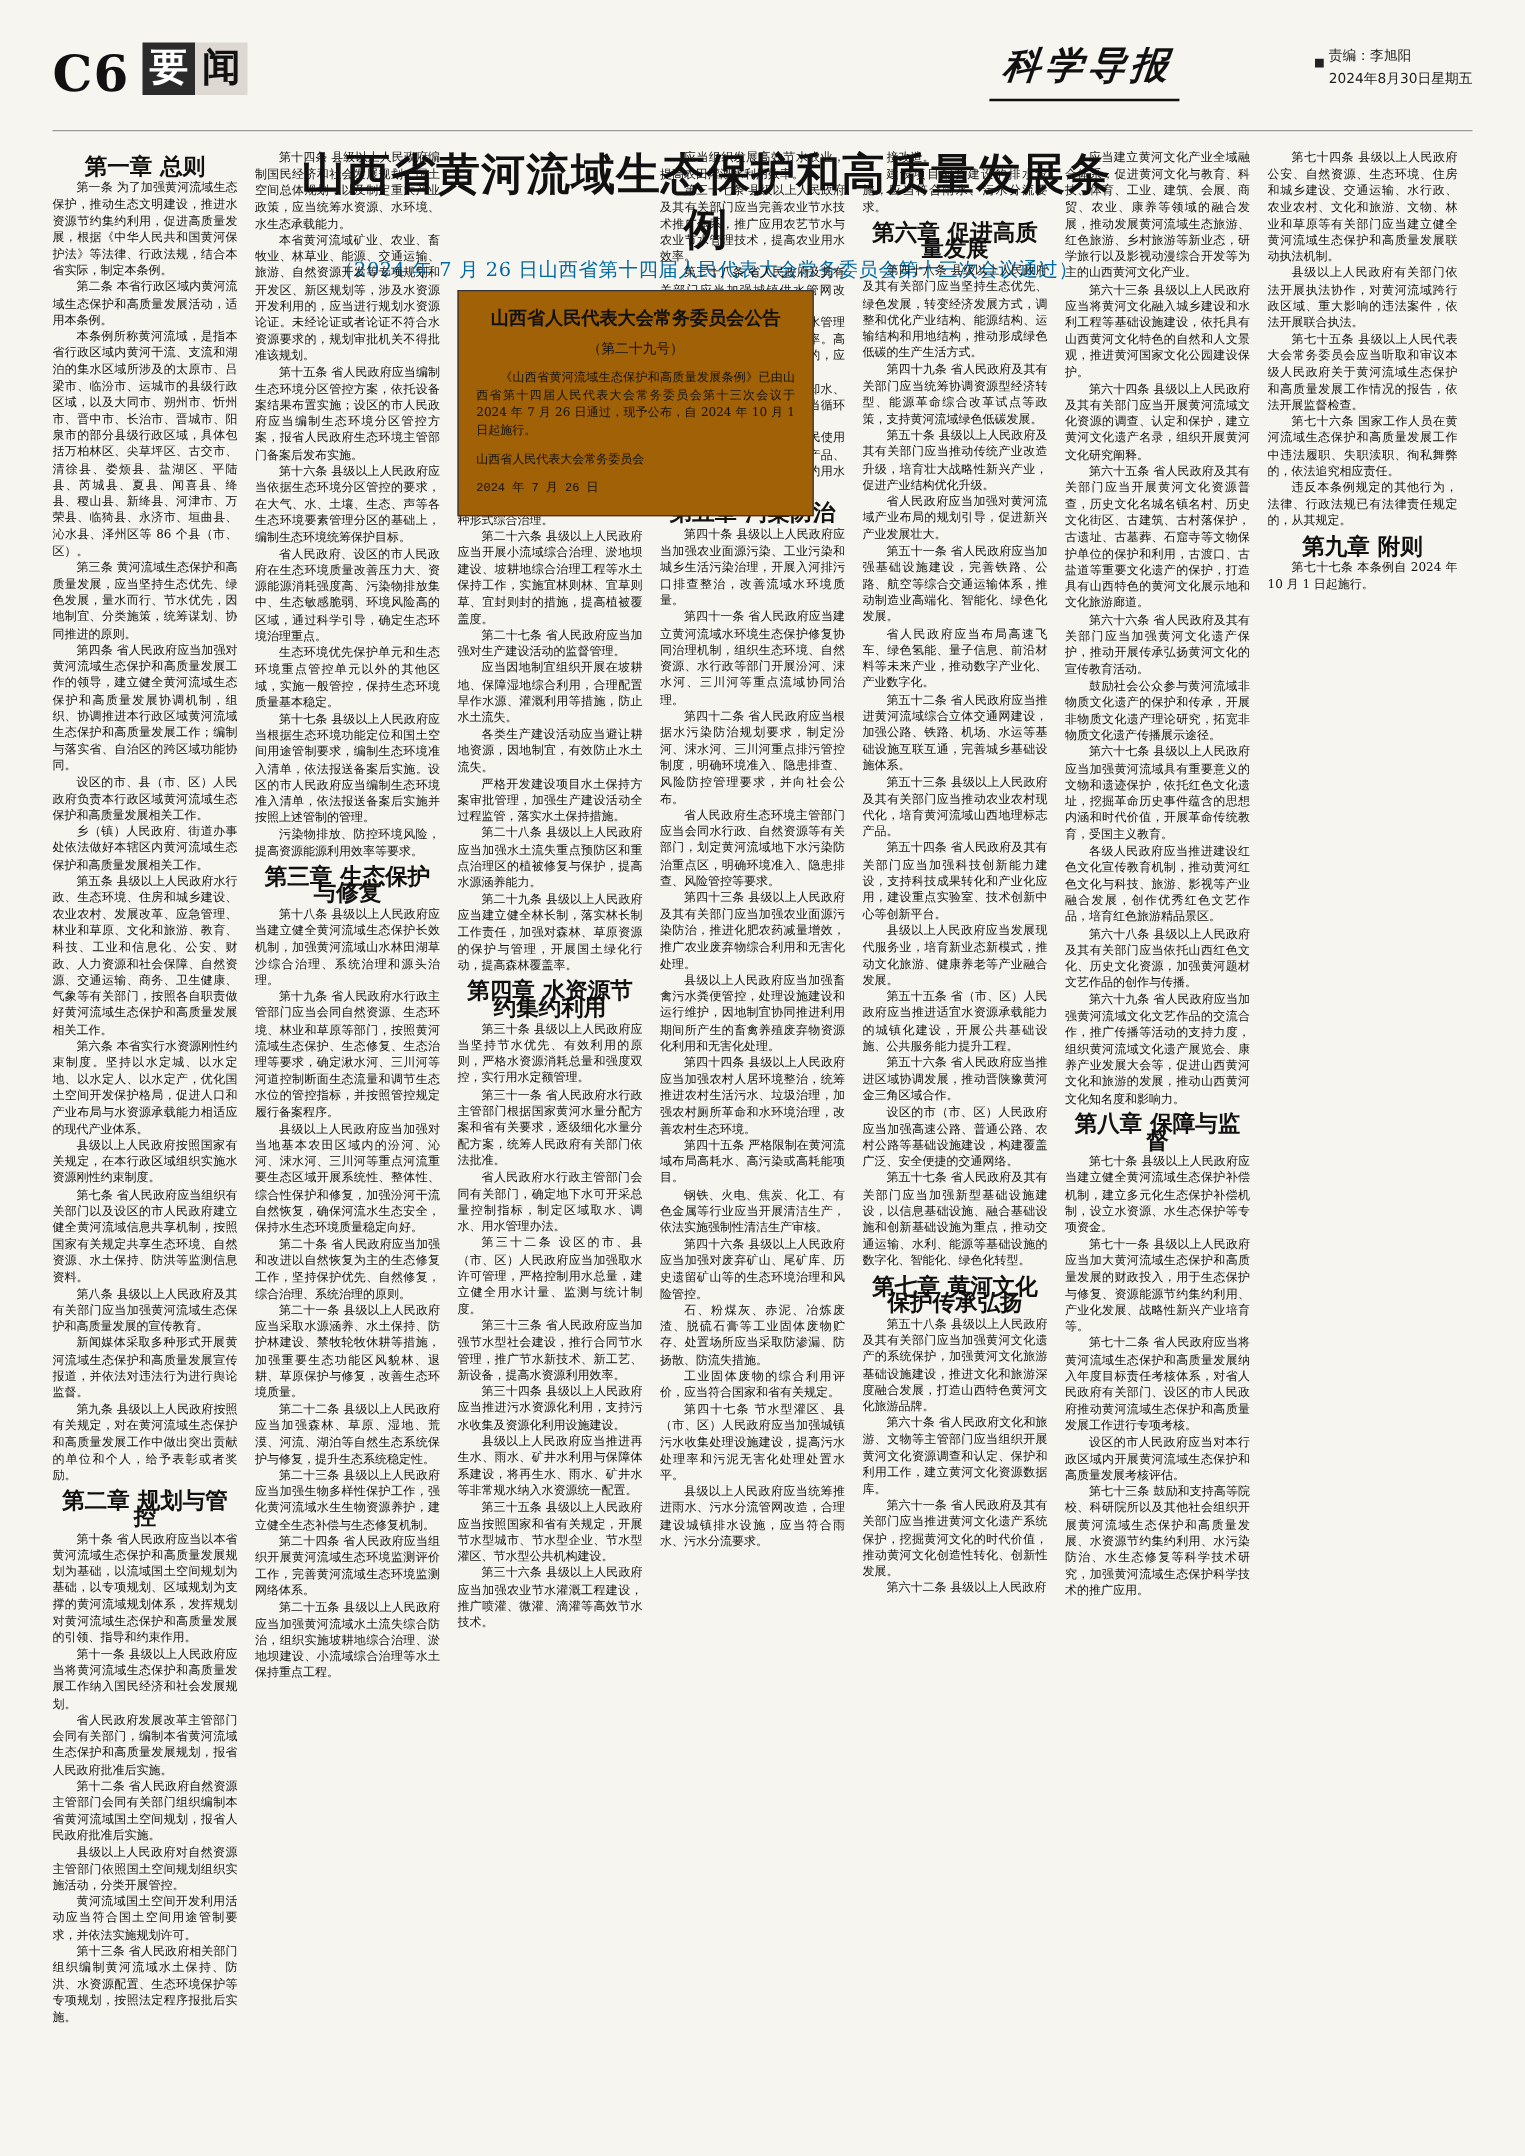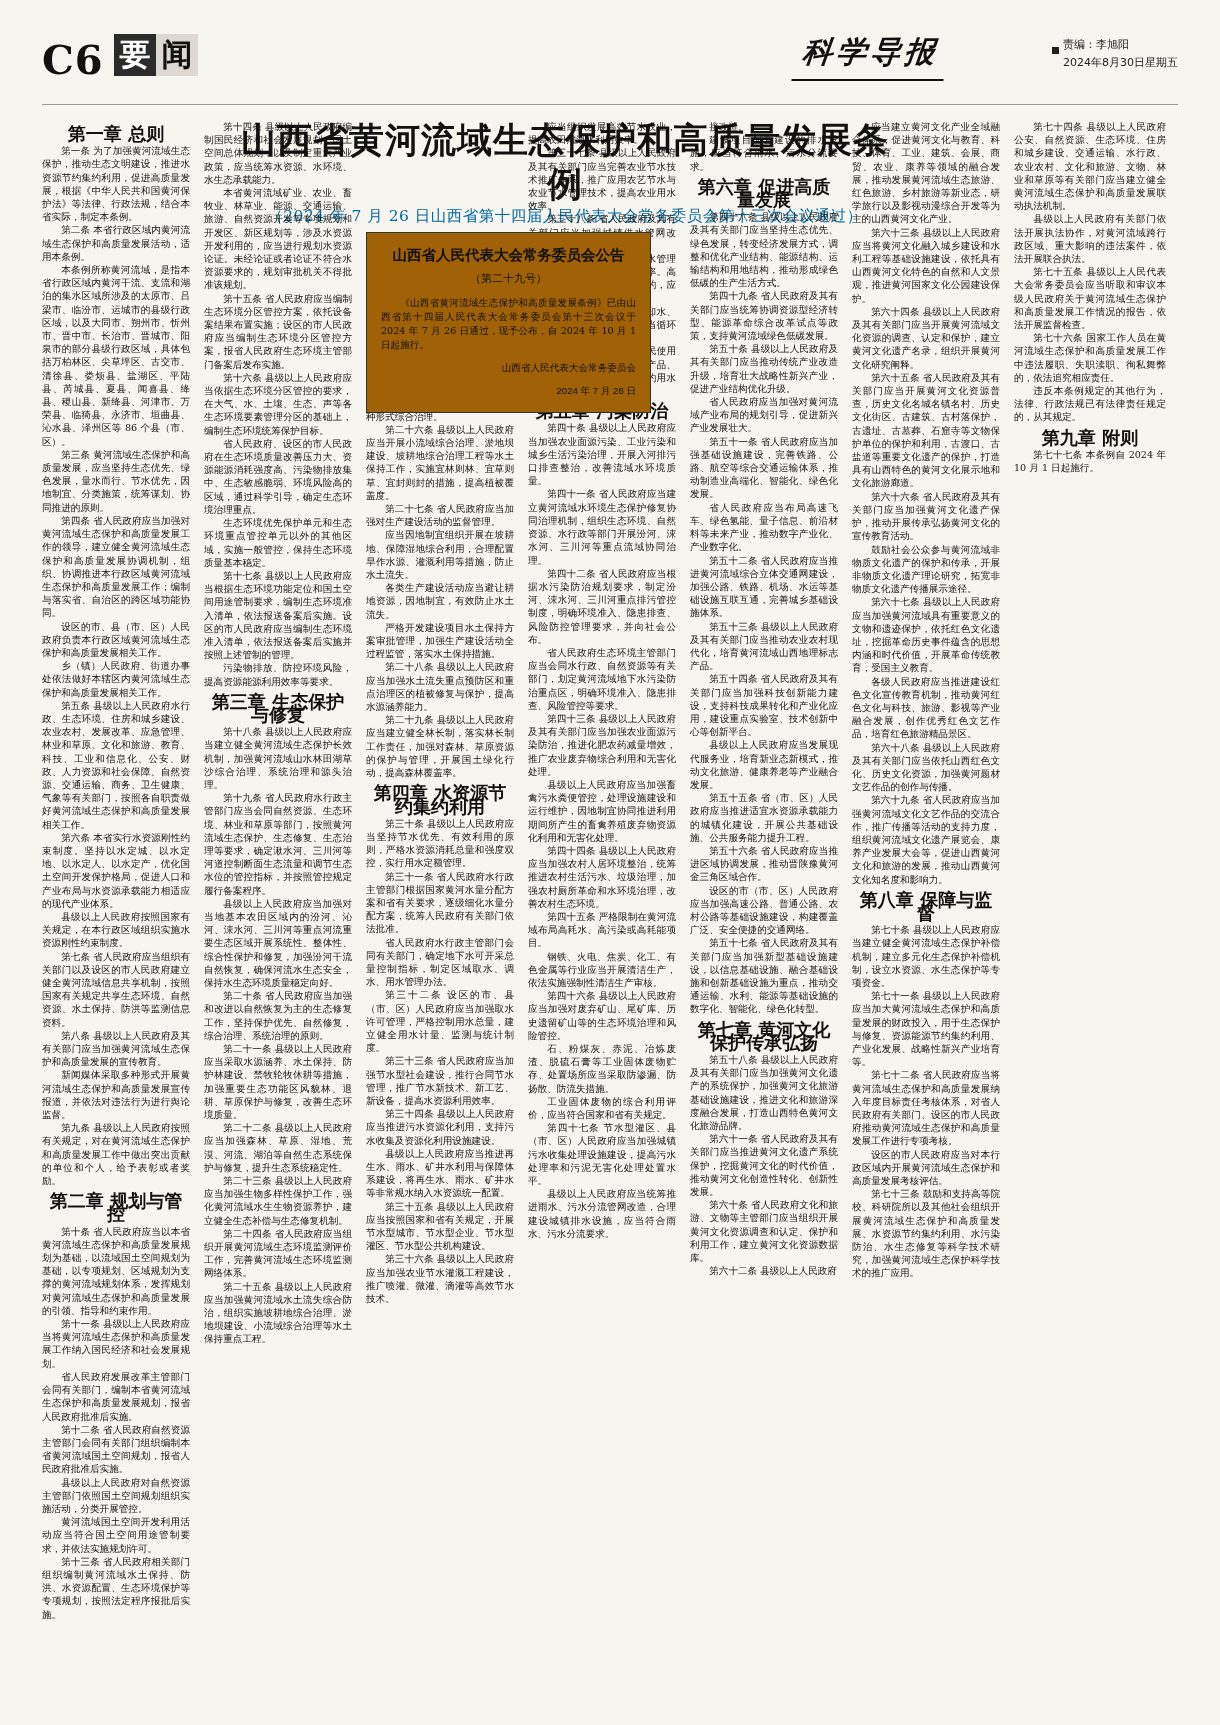--- a/index.html
+++ b/index.html
@@ -116,22 +116,22 @@
   }
   .announce .a-no{
     text-align:center;font-size:11px;margin-top:6px;
     font-family:"DejaVu Serif","Liberation Serif",serif;
   }
   .announce .a-body{
     margin-top:10px;font-size:9.6px;line-height:14px;text-indent:2em;
     font-family:"DejaVu Serif","Liberation Serif",serif;text-align:justify;
   }
   .announce .a-sign{
-    margin-top:9px;font-size:9.6px;line-height:14px;text-align:right;
-    font-family:Liberation Sans, sans-serif;
+    margin-top:9px;font-size:9.6px;line-height:14px;
+    font-family:Liberation Mono, monospace;
   }
 </style>
 </head>
 <body>
 
 <div class="page">
 
   <div class="masthead">
     <div class="page-no">C6</div>
     <div class="section-badge">
@@ -259,22 +259,22 @@
         <p>第五十二条 省人民政府应当推进黄河流域综合立体交通网建设，加强公路、铁路、机场、水运等基础设施互联互通，完善城乡基础设施体系。</p>
         <p>第五十三条 县级以上人民政府及其有关部门应当推动农业农村现代化，培育黄河流域山西地理标志产品。</p>
         <p>第五十四条 省人民政府及其有关部门应当加强科技创新能力建设，支持科技成果转化和产业化应用，建设重点实验室、技术创新中心等创新平台。</p>
         <p>县级以上人民政府应当发展现代服务业，培育新业态新模式，推动文化旅游、健康养老等产业融合发展。</p>
         <p>第五十五条 省（市、区）人民政府应当推进适宜水资源承载能力的城镇化建设，开展公共基础设施、公共服务能力提升工程。</p>
         <p>第五十六条 省人民政府应当推进区域协调发展，推动晋陕豫黄河金三角区域合作。</p>
         <p>设区的市（市、区）人民政府应当加强高速公路、普通公路、农村公路等基础设施建设，构建覆盖广泛、安全便捷的交通网络。</p>
         <p>第五十七条 省人民政府及其有关部门应当加强新型基础设施建设，以信息基础设施、融合基础设施和创新基础设施为重点，推动交通运输、水利、能源等基础设施的数字化、智能化、绿色化转型。</p>
         <h3>第七章 黄河文化保护传承弘扬</h3>
         <p>第五十八条 县级以上人民政府及其有关部门应当加强黄河文化遗产的系统保护，加强黄河文化旅游基础设施建设，推进文化和旅游深度融合发展，打造山西特色黄河文化旅游品牌。</p>
+        <p>第六十条 省人民政府文化和旅游、文物等主管部门应当组织开展黄河文化资源调查和认定、保护和利用工作，建立黄河文化资源数据库。</p>
         <p>第六十一条 省人民政府及其有关部门应当推进黄河文化遗产系统保护，挖掘黄河文化的时代价值，推动黄河文化创造性转化、创新性发展。</p>
-        <p>第六十条 省人民政府文化和旅游、文物等主管部门应当组织开展黄河文化资源调查和认定、保护和利用工作，建立黄河文化资源数据库。</p>
         <p>第六十二条 县级以上人民政府</p>
       </div>
     <div class="col c6">
         <p>应当建立黄河文化产业全域融合体系，促进黄河文化与教育、科技、体育、工业、建筑、会展、商贸、农业、康养等领域的融合发展，推动发展黄河流域生态旅游、红色旅游、乡村旅游等新业态，研学旅行以及影视动漫综合开发等为主的山西黄河文化产业。</p>
         <p>第六十三条 县级以上人民政府应当将黄河文化融入城乡建设和水利工程等基础设施建设，依托具有山西黄河文化特色的自然和人文景观，推进黄河国家文化公园建设保护。</p>
         <p>第六十四条 县级以上人民政府及其有关部门应当开展黄河流域文化资源的调查、认定和保护，建立黄河文化遗产名录，组织开展黄河文化研究阐释。</p>
         <p>第六十五条 省人民政府及其有关部门应当开展黄河文化资源普查，历史文化名城名镇名村、历史文化街区、古建筑、古村落保护，古遗址、古墓葬、石窟寺等文物保护单位的保护和利用，古渡口、古盐道等重要文化遗产的保护，打造具有山西特色的黄河文化展示地和文化旅游廊道。</p>
         <p>第六十六条 省人民政府及其有关部门应当加强黄河文化遗产保护，推动开展传承弘扬黄河文化的宣传教育活动。</p>
         <p>鼓励社会公众参与黄河流域非物质文化遗产的保护和传承，开展非物质文化遗产理论研究，拓宽非物质文化遗产传播展示途径。</p>
         <p>第六十七条 县级以上人民政府应当加强黄河流域具有重要意义的文物和遗迹保护，依托红色文化遗址，挖掘革命历史事件蕴含的思想内涵和时代价值，开展革命传统教育，受国主义教育。</p>

